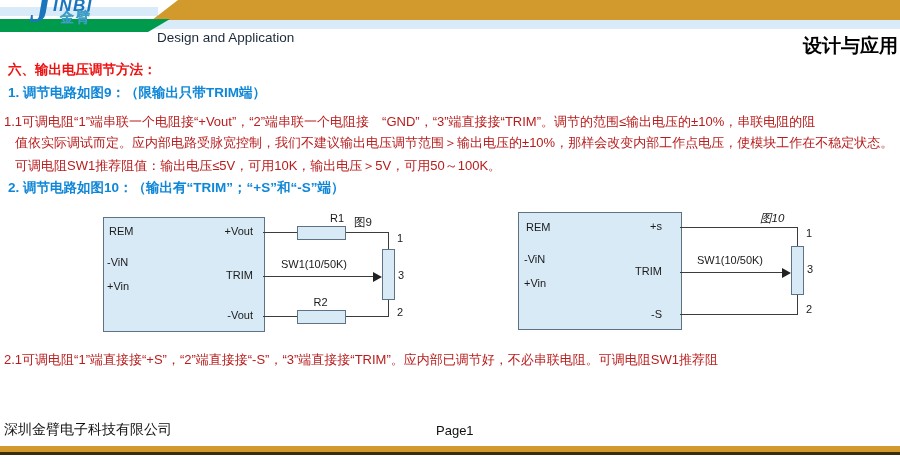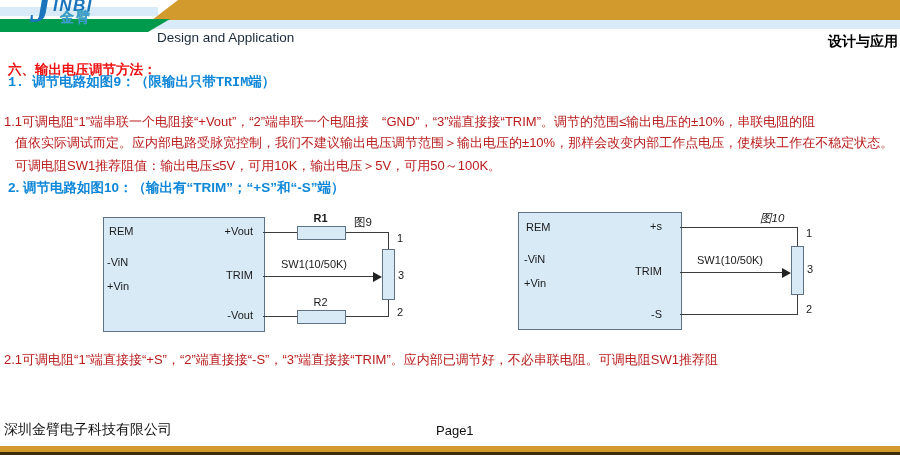--- a/index.html
+++ b/index.html
@@ -15,21 +15,21 @@
     clip-path:polygon(26px 0,100% 0,100% 100%,0 100%);}
   .blue-strip{position:absolute;left:0;top:20px;width:900px;height:9px;background:#d9eaf8;}
   .green-bar{position:absolute;left:0;top:19px;width:170px;height:13px;background:#009a4d;
     clip-path:polygon(0 0,100% 0,calc(100% - 22px) 100%,0 100%);}
   .logo-j{position:absolute;left:30px;top:-16px;font:italic bold 42px "Liberation Serif",serif;color:#1b75bc;}
   .logo-inbi{position:absolute;left:53px;top:-4px;font:italic bold 17px "Liberation Sans",sans-serif;
     letter-spacing:1.5px;color:#1b75bc;}
   .logo-cn{position:absolute;left:60px;top:9px;font-weight:bold;font-size:14px;color:#3a9bd5;
     letter-spacing:2px;text-shadow:0 0 1px #35a06a;}
   .band-title-en{position:absolute;left:157px;top:30px;font-size:13.5px;font-weight:normal;color:#1b2a3a;}
-  .band-title-cn{position:absolute;right:2px;top:33px;font-size:14px;font-weight:bold;color:#000;}
+  .band-title-cn{position:absolute;right:2px;top:33px;font-size:19px;font-weight:bold;color:#000;}
   
   .h-red{font-size:13.5px;font-weight:bold;color:#ee1111;}
   .h-blue{font-size:13.5px;font-weight:bold;color:#0f87d8;}
   .body-line{font-size:13px;color:#b91c1c;}
   
   .module{position:absolute;background:#d9eaf7;border:1px solid #5e7284;}
   .part{position:absolute;background:#d9eaf7;border:1px solid #5e7284;}
   .wire{position:absolute;background:#3c3c3c;}
   .dlbl{position:absolute;white-space:nowrap;font-size:11px;color:#1a1a1a;line-height:11px;}
   .dlbl-r{text-align:right;}
@@ -56,21 +56,21 @@
   <div>
     <span class="logo-j">J</span>
     <span class="logo-inbi">INBI</span>
     <span class="logo-cn">金臂</span>
   </div>
 
   <div class="band-title-en">Design and Application</div>
   <div class="band-title-cn">设计与应用</div>
 
   <div class="txt h-red" style="left:8px;top:62px;">六、输出电压调节方法：</div>
-  <div class="txt h-blue" style="left:8px;top:75px;font-family:Liberation Mono, monospace;">1. 调节电路如图9：（限输出只带TRIM端）</div>
+  <div class="txt h-blue" style="left:8px;top:85px;">1. 调节电路如图9：（限输出只带TRIM端）</div>
   <div class="txt body-line" style="left:4px;top:114px;">1.1可调电阻“1”端串联一个电阻接“+Vout”，“2”端串联一个电阻接　“GND”，“3”端直接接“TRIM”。调节的范围≤输出电压的±10%，串联电阻的阻</div>
   <div class="txt body-line" style="left:15px;top:135px;">值依实际调试而定。应内部电路受脉宽控制，我们不建议输出电压调节范围＞输出电压的±10%，那样会改变内部工作点电压，使模块工作在不稳定状态。</div>
   <div class="txt body-line" style="left:15px;top:158px;">可调电阻SW1推荐阻值：输出电压≤5V，可用10K，输出电压＞5V，可用50～100K。</div>
   <div class="txt h-blue" style="left:8px;top:180px;">2. 调节电路如图10：（输出有“TRIM”；“+S”和“-S”端）</div>
 
   <div>
     <div class="module" style="left:103px;top:217px;width:160px;height:113px;"></div>
     <div class="dlbl" style="left:109px;top:226px;">REM</div>
     <div class="dlbl" style="left:107px;top:257px;">-ViN</div>
     <div class="dlbl" style="left:107px;top:281px;">+Vin</div>
@@ -80,21 +80,21 @@
 
     <div class="wire" style="left:263px;top:232px;width:34px;height:1px;"></div>
     <div class="wire" style="left:344px;top:232px;width:45px;height:1px;"></div>
     <div class="wire" style="left:388px;top:232px;width:1px;height:18px;"></div>
     <div class="wire" style="left:263px;top:276px;width:110px;height:1px;"></div>
     <div class="arrow" style="left:373px;top:272px;"></div>
     <div class="wire" style="left:263px;top:316px;width:34px;height:1px;"></div>
     <div class="wire" style="left:344px;top:316px;width:45px;height:1px;"></div>
     <div class="wire" style="left:388px;top:297px;width:1px;height:20px;"></div>
 
-    <div class="dlbl" style="left:297px;top:213px;width:47px;text-align:center;font-weight:bold;">R1</div>
+    <div class="dlbl" style="left:297px;top:213px;width:47px;text-align:right;">R1</div>
     <div class="part" style="left:297px;top:226px;width:47px;height:12px;"></div>
     <div class="dlbl" style="left:297px;top:297px;width:47px;text-align:center;">R2</div>
     <div class="part" style="left:297px;top:310px;width:47px;height:12px;"></div>
     <div class="part" style="left:382px;top:249px;width:11px;height:49px;"></div>
 
     <div class="dlbl" style="left:281px;top:259px;">SW1(10/50K)</div>
     <div class="cap" style="left:354px;top:216px;">图9</div>
     <div class="dlbl" style="left:397px;top:233px;">1</div>
     <div class="dlbl" style="left:398px;top:270px;">3</div>
     <div class="dlbl" style="left:397px;top:307px;">2</div>

